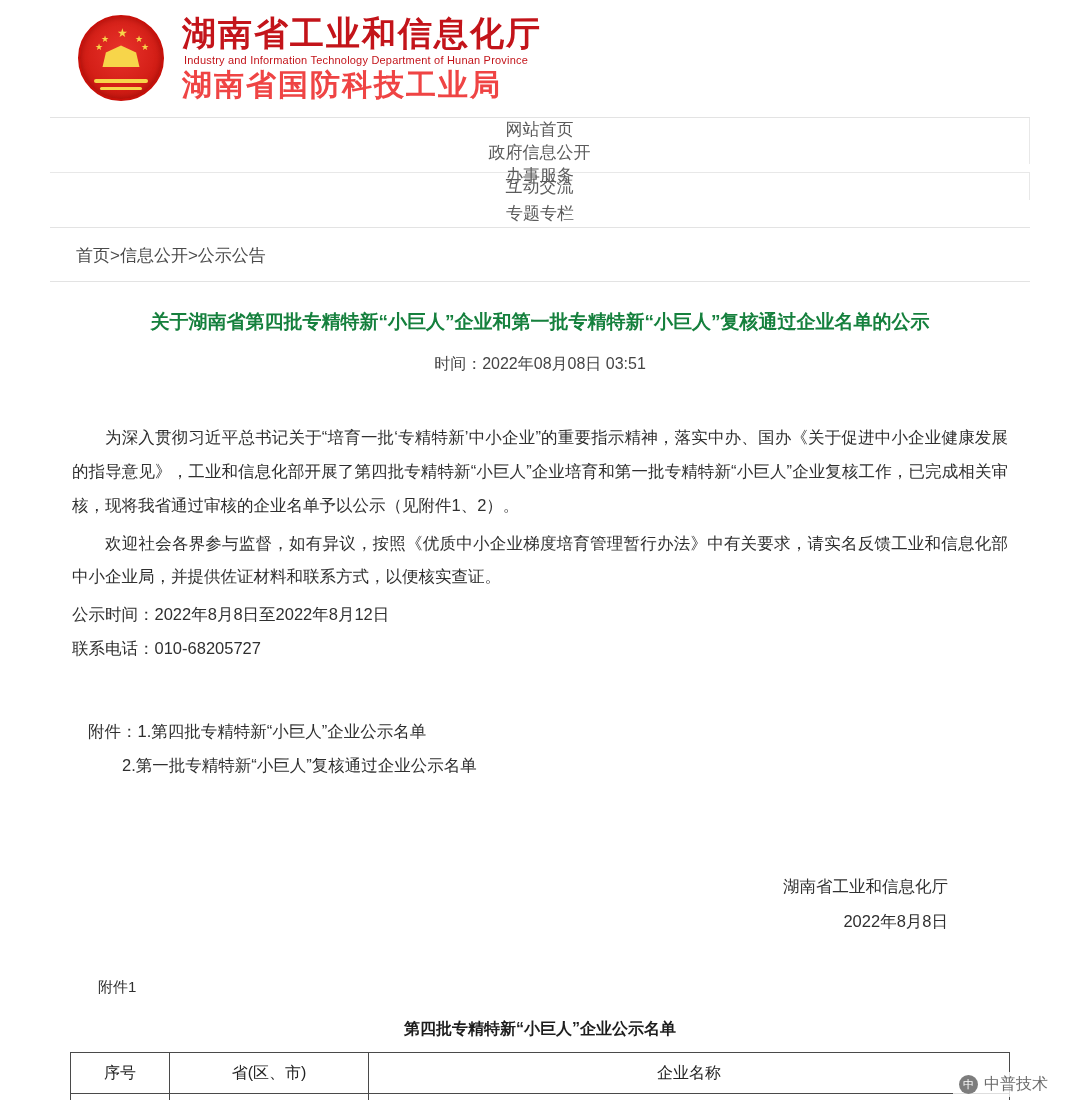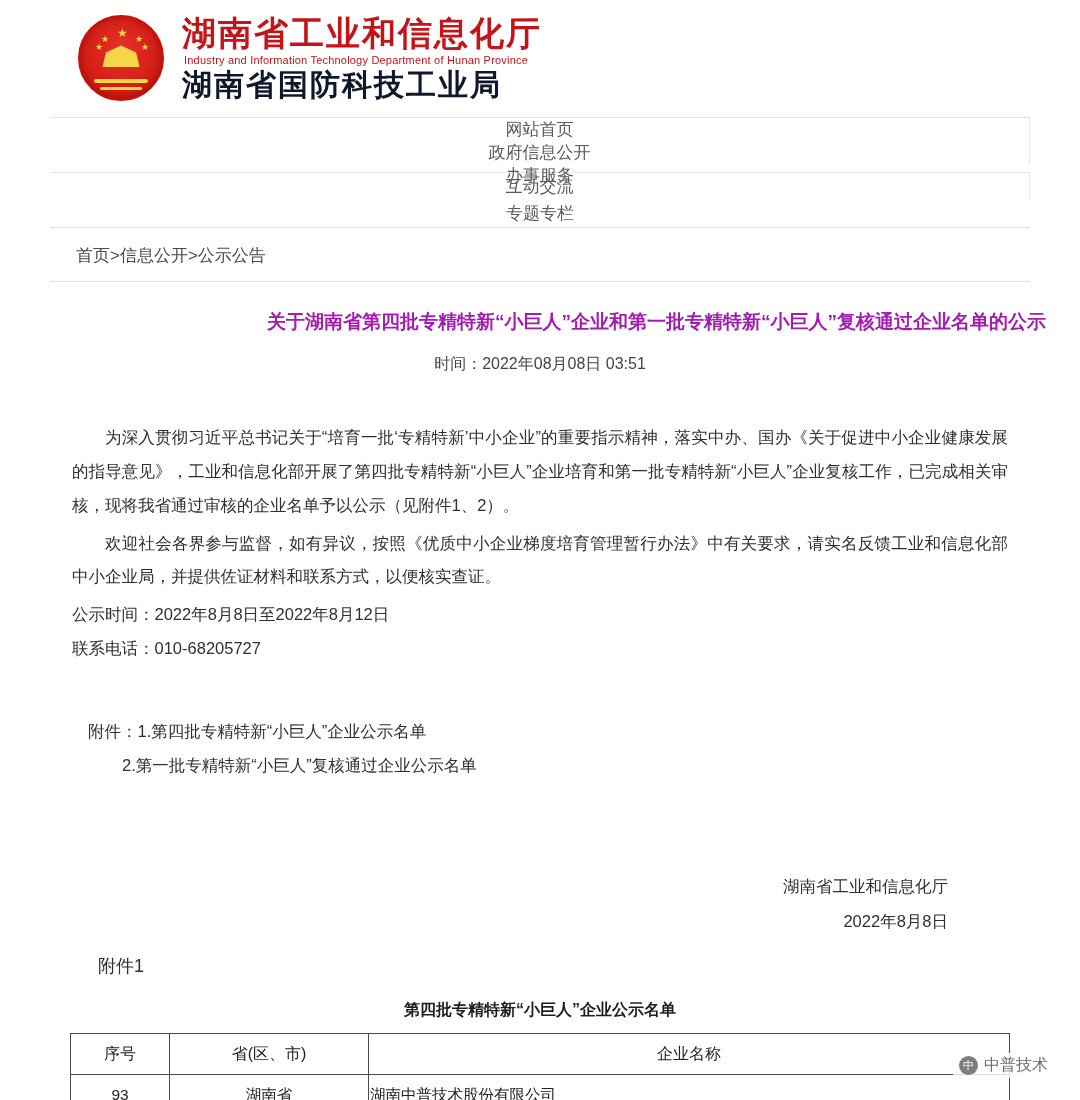--- a/index.html
+++ b/index.html
@@ -92,21 +92,21 @@
   }
   .org-en {
     font-size: 11px;
     color: #c3141a;
     letter-spacing: .2px;
     margin: 1px 0 2px 2px;
   }
   .org-cn-2 {
     font-size: 30px;
     font-weight: bold;
-    color: #0f172a;
+    color: #ef4444;
     letter-spacing: 2px;
     line-height: 1.15;
   }
 
   
   .nav {
     border-top: 1px solid #e3e3e3;
     border-bottom: 1px solid #e3e3e3;
     margin: 4px 50px 0 50px;
   }
@@ -137,24 +137,24 @@
   .breadcrumb {
     margin: 0 50px;
     border-bottom: 1px solid #e3e3e3;
     padding: 16px 0 14px 26px;
     font-size: 17px;
     color: #4a4a4a;
   }
 
   
   .article-title {
-    text-align: right;
+    text-align: center;
     font-size: 19px;
     font-weight: bold;
-    color: #a21caf;
+    color: #15803d;
     margin: 26px 34px 0 34px;
     line-height: 1.5;
   }
   .article-time {
     text-align: center;
     font-size: 16px;
     color: #444;
     margin-top: 18px;
   }
   .body {
@@ -185,22 +185,22 @@
   .sign {
     margin: 86px 132px 0 0;
     text-align: right;
     font-size: 16.5px;
     color: #2f2f2f;
     line-height: 2.1;
   }
 
   
   .attach-label {
-    margin: 16px 0 0 98px;
-    font-size: 18px;
+    margin: 40px 0 0 98px;
+    font-size: 15px;
     color: #2f2f2f;
   }
   .table-title {
     text-align: center;
     font-size: 16px;
     font-weight: bold;
     color: #1d1d1d;
     margin: 22px 0 12px 0;
   }
   table.list {

